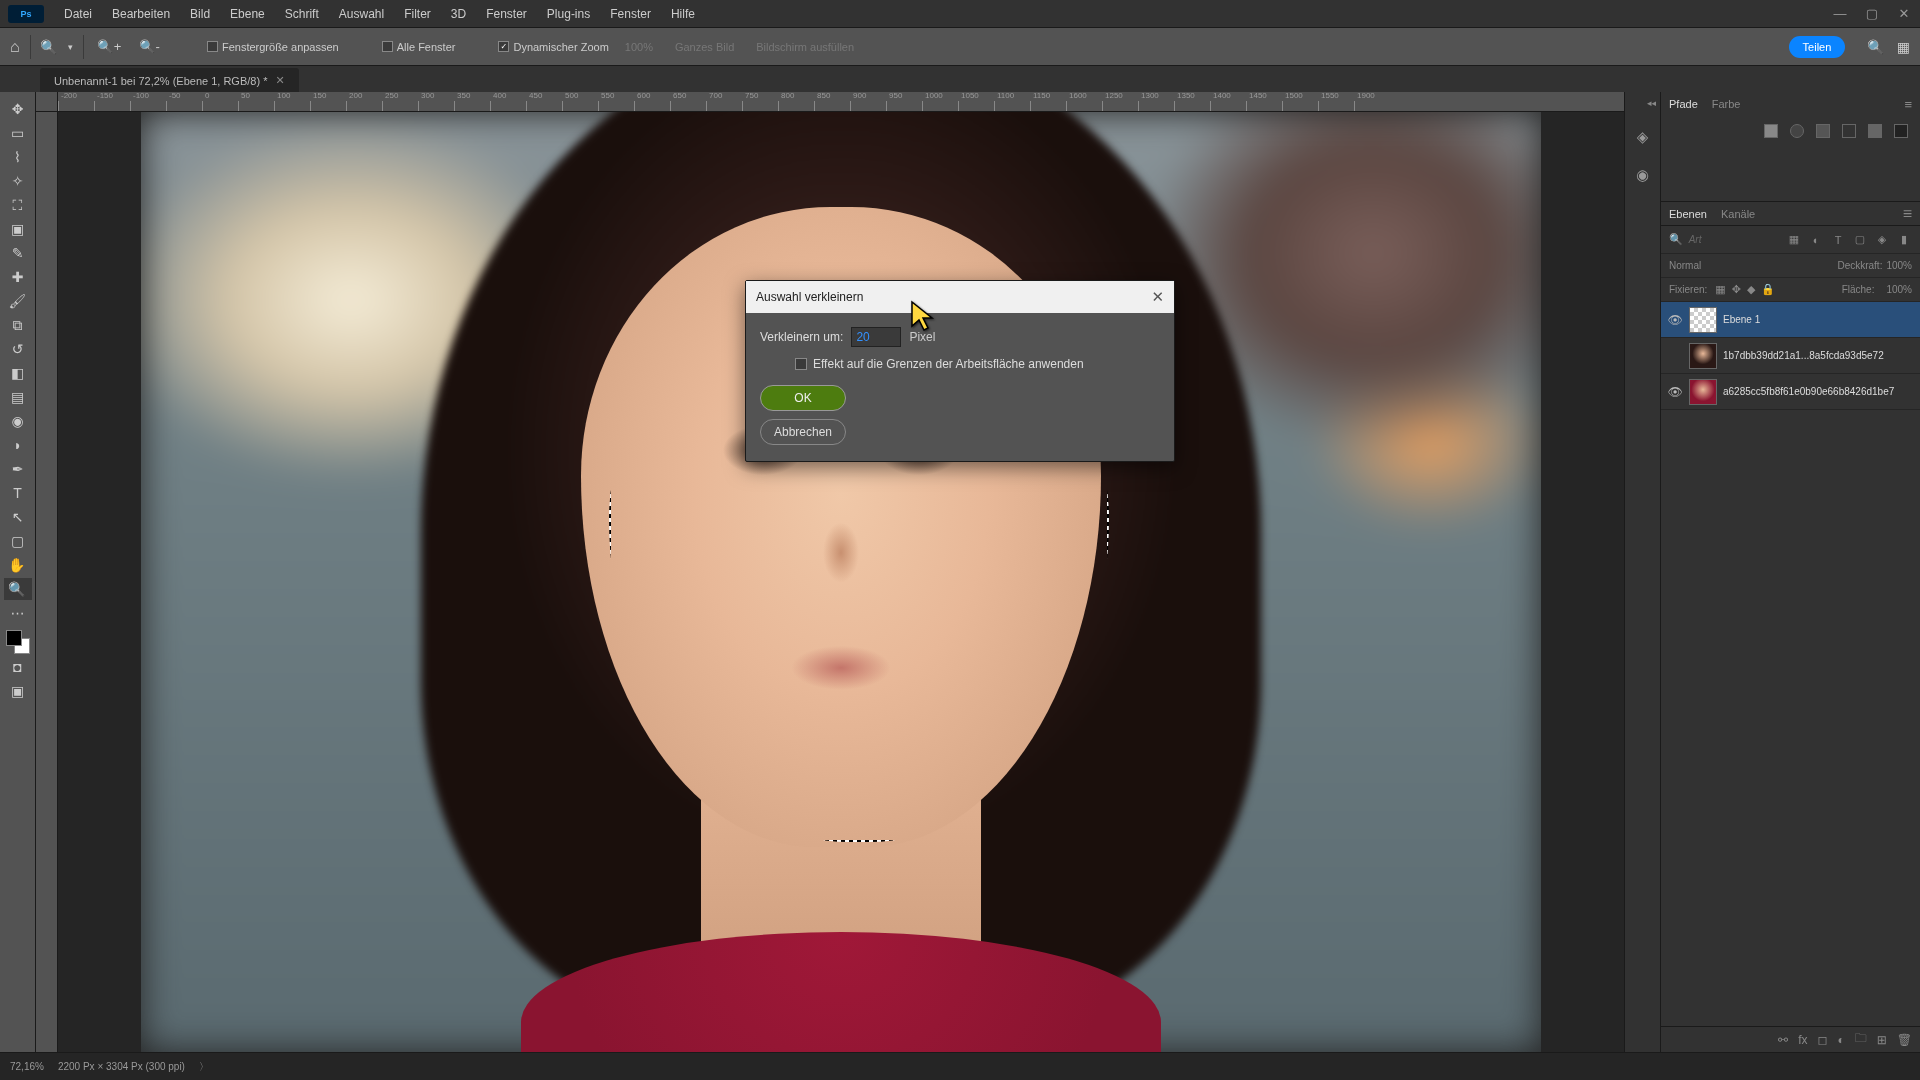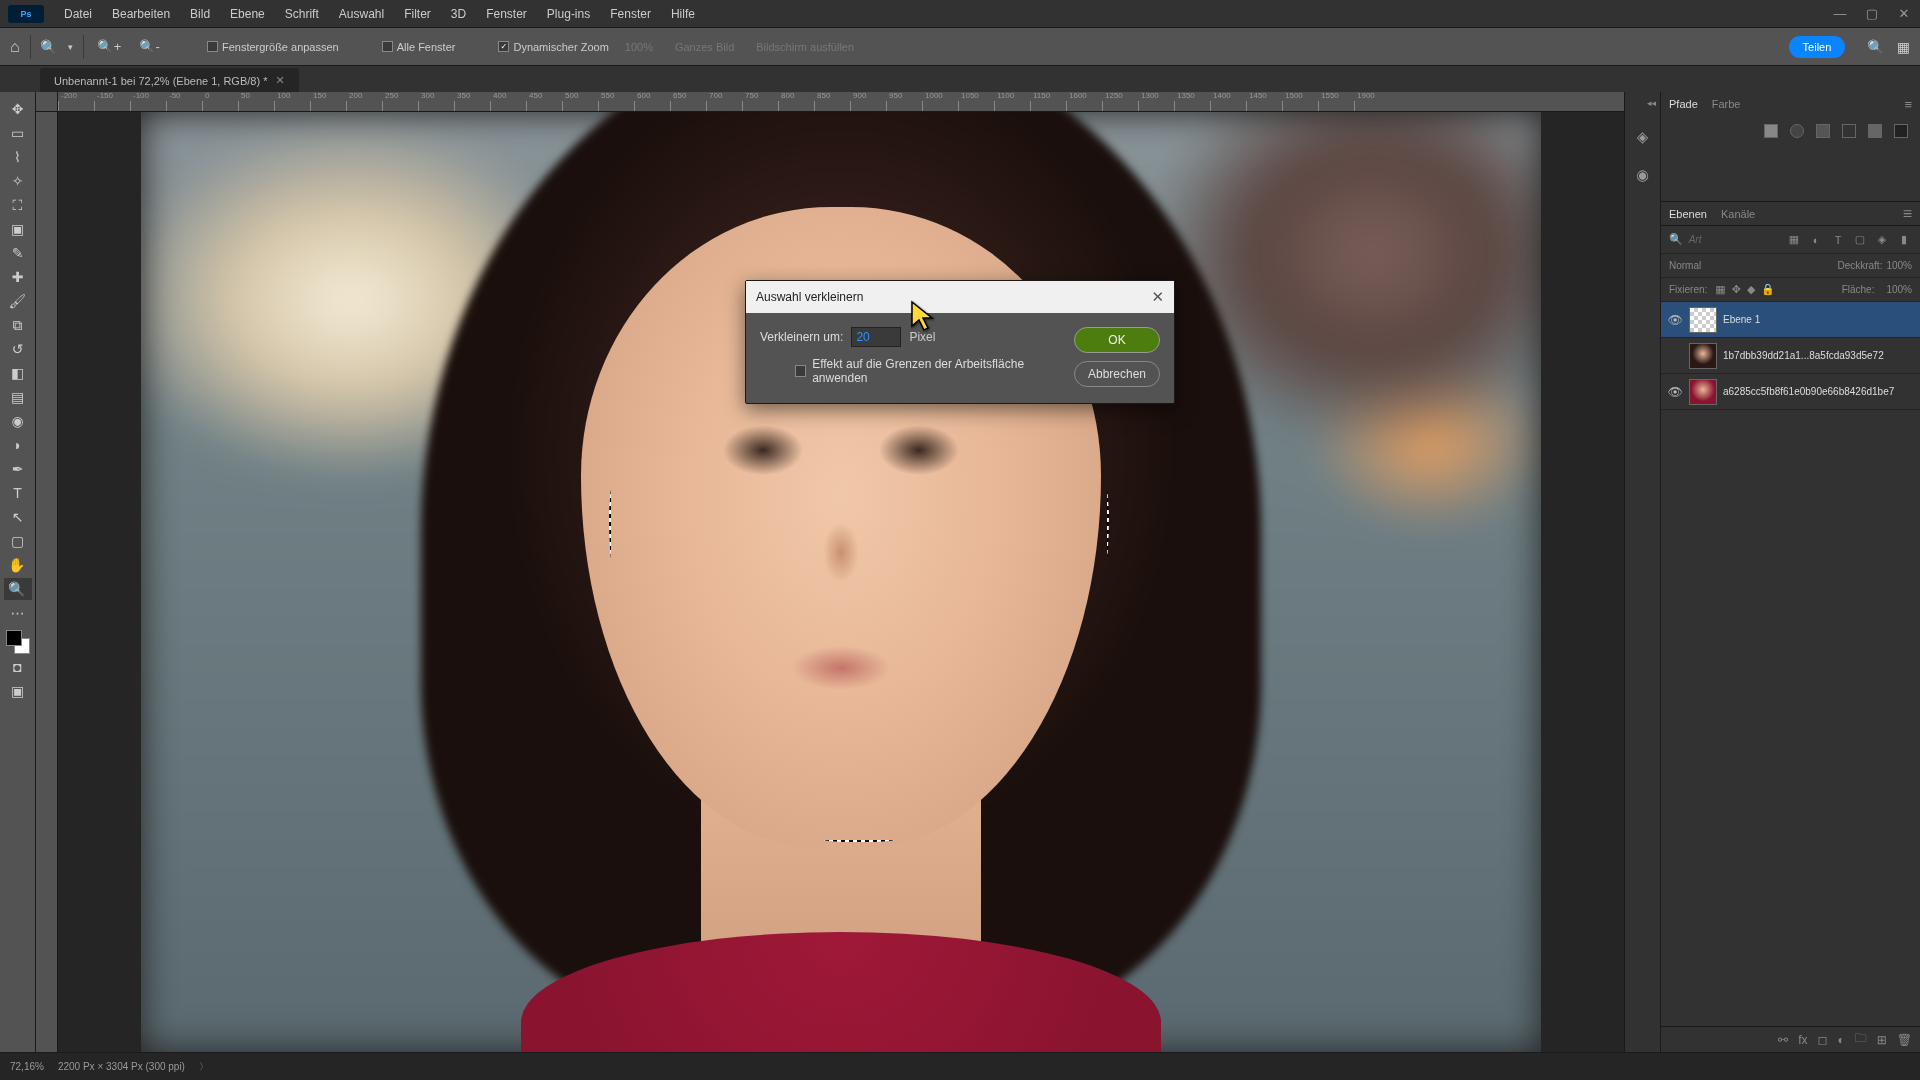--- a/index.html
+++ b/index.html
@@ -138,21 +138,21 @@
 
 .layer-footer { height: 26px; border-top: 1px solid #1a1a1a; display: flex; align-items: center; justify-content: flex-end; padding: 0 8px; gap: 10px; color: #888; font-size: 12px; }
 
 
 .status-bar { position: absolute; bottom: 0; left: 0; right: 0; height: 28px; background: #252525; color: #999; font-size: 10px; display: flex; align-items: center; padding: 0 10px; gap: 14px; border-top: 1px solid #1a1a1a; }
 
 
 .dialog { position: absolute; top: 280px; left: 745px; width: 430px; background: #535353; border: 1px solid #1a1a1a; box-shadow: 0 6px 20px rgba(0,0,0,0.5); border-radius: 2px; z-index: 100; }
 .dialog-titlebar { height: 32px; background: #f0f0f0; color: #222; font-size: 12px; display: flex; align-items: center; padding: 0 10px; justify-content: flex-end; }
 .dialog-titlebar .close-btn { margin-left: auto; color: #555; font-size: 15px; cursor: pointer; }
-.dialog-body { padding: 14px 14px 16px; display: flex; gap: 14px; }
+.dialog-body { padding: 14px 14px 16px; display: flex; gap: 14px; flex-direction: column; }
 .dialog-left { flex: 1; }
 .dialog-row { display: flex; align-items: center; gap: 8px; color: #ddd; font-size: 12px; margin-bottom: 10px; }
 .dialog-row input { width: 50px; background: #3a3a3a; border: 1px solid #222; color: #3391ff; font-size: 12px; padding: 2px 4px; text-align: left; }
 .dialog-row .unit { color: #ccc; font-size: 12px; }
 .dialog-check { display: flex; align-items: center; gap: 6px; color: #ddd; font-size: 12px; padding-left: 35px; }
 .dialog-check .cb { width: 12px; height: 12px; border: 1px solid #888; background: #3a3a3a; }
 .dialog-buttons { display: flex; flex-direction: column; gap: 8px; }
 .dialog-buttons button { width: 86px; height: 26px; border-radius: 14px; font-size: 12px; cursor: pointer; border: 1px solid #888; }
 .dialog-buttons .ok { background: #4d7c0f; color: #eee; border-color: #999; }
 .dialog-buttons .cancel { background: #535353; color: #ddd; }

